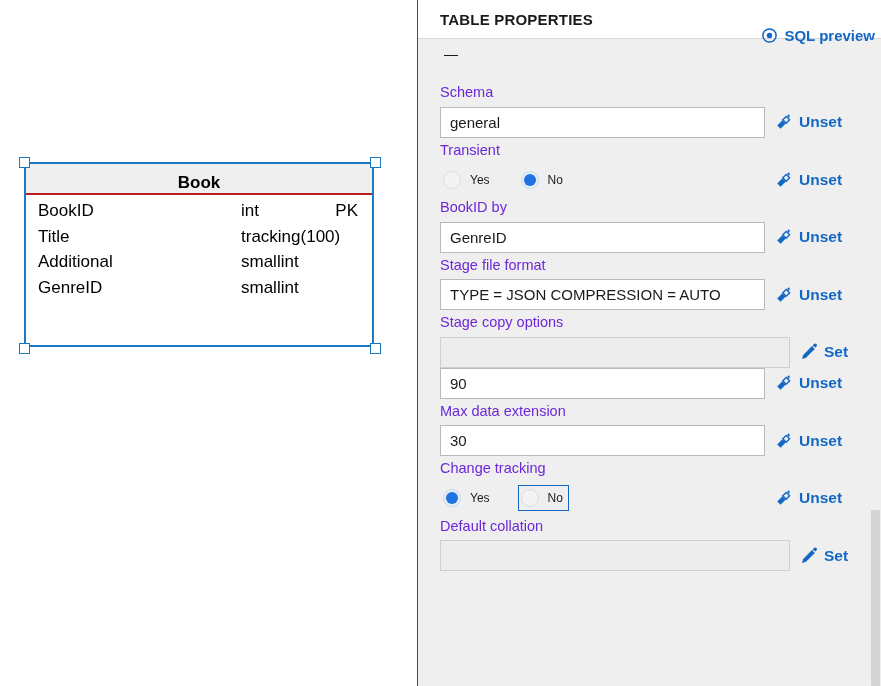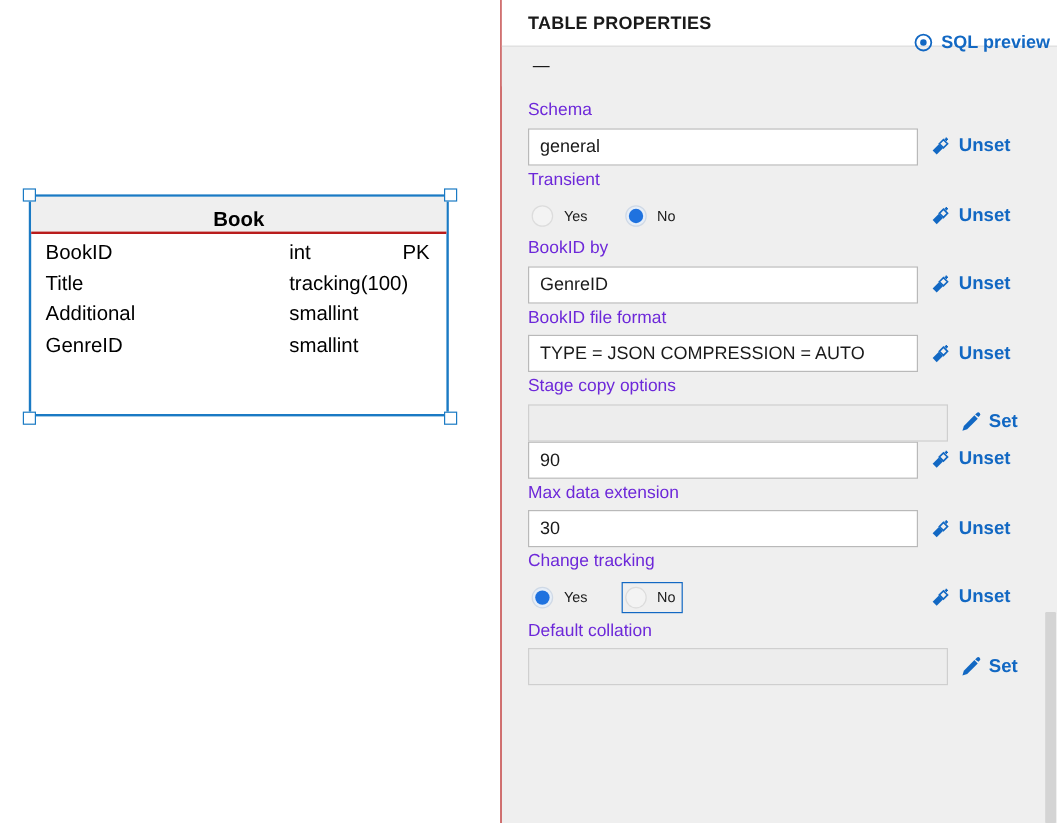--- a/index.html
+++ b/index.html
@@ -428,21 +428,21 @@
                 <path d="M7.8 6.8 L11.2 3.4 L14.6 6.8 L11.2 10.2 Z" fill="none" stroke="#1268c3" stroke-width="1.4"></path>
                 <path d="M13.6 1.6 L13.6 4.4 M12.2 3.0 L15.0 3.0" stroke="#1268c3" stroke-width="1.2"></path>
               </svg>
             </span>
             <span>Unset</span>
           </span>
         </div>
       </div>
 
       <div class="field">
-        <div class="field-label">BookID file format</div>
+        <div class="field-label">Stage file format</div>
         <div class="field-row">
           <div class="text-input">TYPE = JSON COMPRESSION = AUTO</div>
           <span class="action-link">
             <span class="icon">
               <svg width="18" height="18" viewBox="0 0 18 18">
                 <path d="M2.2 12.4 L7.4 7.2 L10.8 10.6 L5.6 15.8 Z" fill="#1268c3"></path>
                 <path d="M7.8 6.8 L11.2 3.4 L14.6 6.8 L11.2 10.2 Z" fill="none" stroke="#1268c3" stroke-width="1.4"></path>
                 <path d="M13.6 1.6 L13.6 4.4 M12.2 3.0 L15.0 3.0" stroke="#1268c3" stroke-width="1.2"></path>
               </svg>
             </span>

